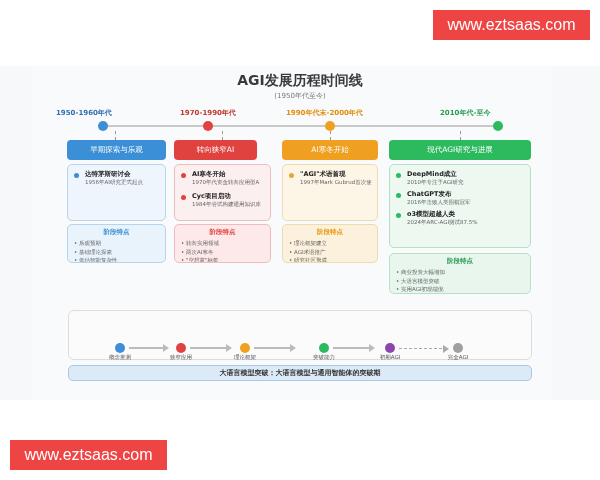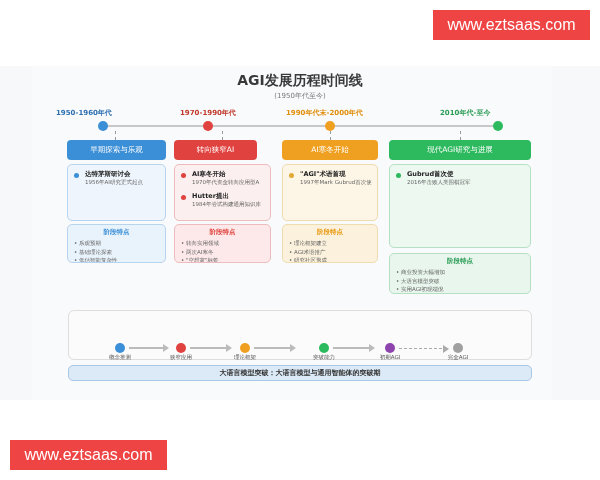--- a/index.html
+++ b/index.html
@@ -93,21 +93,21 @@
   <div class="ev">
     <div class="ev-dot" style="background:#e0433f;"></div>
     <div>
         <div class="ev-title">AI寒冬开始</div>
         <div class="ev-desc">1970年代资金转向应用型A</div>
       </div>
   </div>
   <div class="ev">
     <div class="ev-dot" style="background:#e0433f;"></div>
     <div>
-        <div class="ev-title">Hutter提出</div>
+        <div class="ev-title">Cyc项目启动</div>
         <div class="ev-desc">1984年尝试构建通用知识库</div>
       </div>
   </div>
 </div>
 <div class="feat-box" style="left:174px;top:224px;width:97px;height:39px;background:#fde9e9;border-color:#eebcbc;">
   <div class="feat-title" style="color:#e0433f;">阶段特点</div>
   <div class="feat-item">转向实用领域</div>
   <div class="feat-item">两次AI寒冬</div>
   <div class="feat-item">"空想家"标签</div>
 </div>
@@ -127,22 +127,36 @@
   <div class="feat-item">理论框架建立</div>
   <div class="feat-item">AGI术语推广</div>
   <div class="feat-item">研究社区形成</div>
 </div>
 
 <div class="era-head" style="left:389px;width:142px;background:#2dba5e;">现代AGI研究与进展</div>
 <div class="ev-box" style="left:389px;width:142px;height:84px;background:#edf8f1;border-color:#b5e0c3;">
   <div class="ev" style="margin-bottom:4px;">
     <div class="ev-dot" style="background:#2dba5e;"></div>
     <div>
-        <div class="ev-title">Gubrud首次使</div>
+        <div class="ev-title">DeepMind成立</div>
+        <div class="ev-desc">2010年专注于AGI研究</div>
+      </div>
+  </div>
+  <div class="ev" style="margin-bottom:4px;">
+    <div class="ev-dot" style="background:#2dba5e;"></div>
+    <div>
+        <div class="ev-title">ChatGPT发布</div>
         <div class="ev-desc">2016年击败人类围棋冠军</div>
+      </div>
+  </div>
+  <div class="ev" style="margin-bottom:0;">
+    <div class="ev-dot" style="background:#2dba5e;"></div>
+    <div>
+        <div class="ev-title">o3模型超越人类</div>
+        <div class="ev-desc">2024年ARC-AGI测试87.5%</div>
       </div>
   </div>
 </div>
 <div class="feat-box" style="left:389px;top:253px;width:142px;height:41px;background:#e8f6ed;border-color:#b5e0c3;">
   <div class="feat-title" style="color:#2a9d55;">阶段特点</div>
   <div class="feat-item">商业投资大幅增加</div>
   <div class="feat-item">大语言模型突破</div>
   <div class="feat-item">实用AGI初现端倪</div>
 </div>
 

